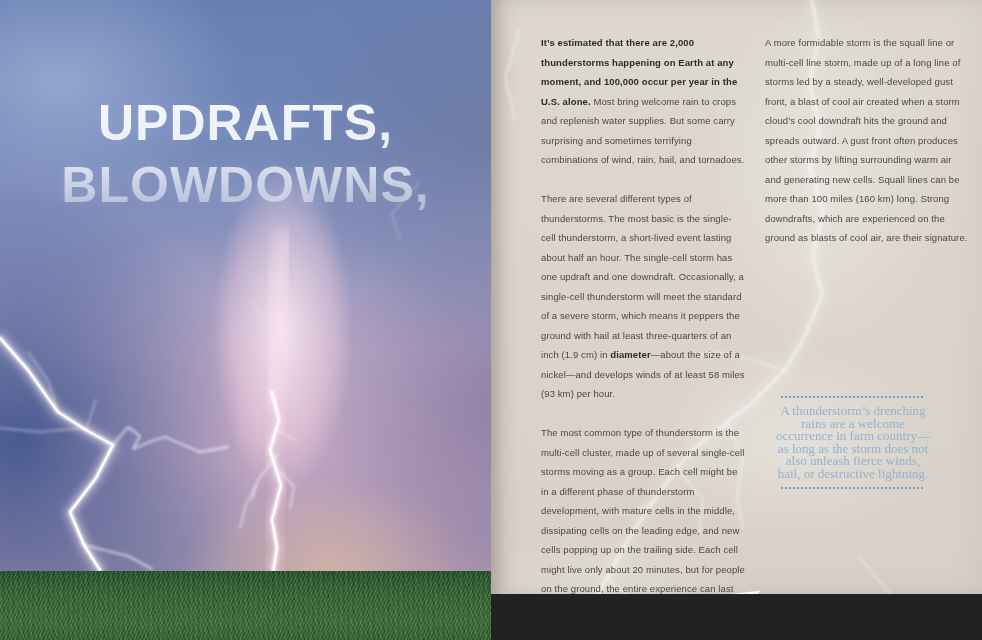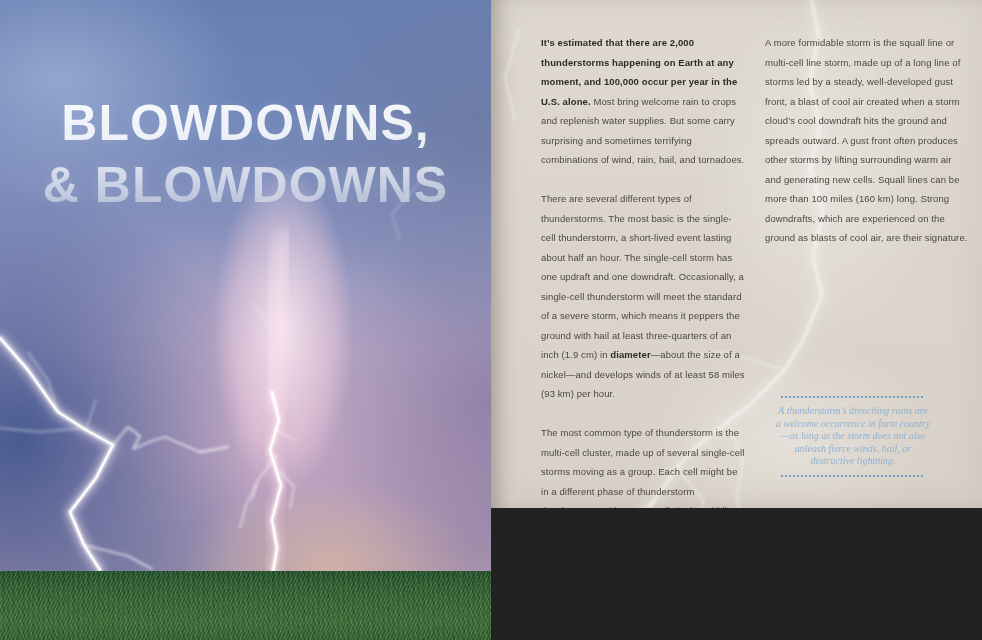--- a/index.html
+++ b/index.html
@@ -27,39 +27,39 @@
       repeating-linear-gradient(90deg, rgba(125,165,95,.16) 0 2px, transparent 2px 5px),
       linear-gradient(180deg,#1c4a28 0%,#2a5830 20%,#336134 45%,#3a6637 75%,#2f5c31 100%);}
   .title{position:absolute;left:0;right:0;top:92px;margin:0;text-align:center;
     font-size:50px;line-height:62px;font-weight:bold;letter-spacing:1px;
     background:linear-gradient(180deg, rgba(255,255,255,.97) 0%, rgba(255,255,255,.86) 45%, rgba(255,255,255,.36) 100%);
     -webkit-background-clip:text;background-clip:text;color:transparent;
     text-shadow:0 0 14px rgba(210,225,255,.15);}
   .title .tl{display:block;}
 
   
-  .page-right{position:absolute;left:491px;top:0;width:491px;height:508px;overflow:hidden;
+  .page-right{position:absolute;left:491px;top:0;width:491px;height:594px;overflow:hidden;
     background-image:
       radial-gradient(240px 160px at 120px 640px, rgba(255,255,255,.45), rgba(255,255,255,0) 70%),
       radial-gradient(160px 240px at 330px 180px, rgba(255,255,255,.30), rgba(255,255,255,0) 75%),
       radial-gradient(200px 140px at 300px 440px, rgba(255,255,255,.32), rgba(255,255,255,0) 70%),
       linear-gradient(180deg,#ded8cf 0%,#dbd4cb 55%,#d8d1c7 100%);
     box-shadow:inset 16px 0 18px -10px rgba(95,85,70,.38), inset 0 0 34px rgba(120,110,95,.12);}
   .watermark{position:absolute;inset:0;z-index:1;}
   .col{position:absolute;top:33px;width:205px;z-index:2;
     font-size:9.5px;line-height:19.5px;letter-spacing:.1px;color:#4c473f;}
   .col-left{left:50px;}
   .col-right{left:274px;}
   .col p{margin:0 0 19.5px 0;}
   .col b{font-weight:bold;color:#2e2b27;}
   .caption-block{position:absolute;left:284px;top:396px;width:156px;z-index:2;text-align:center;}
   .dash-rule{height:2px;margin:0 6px;
     background-image:repeating-linear-gradient(90deg,#6f9dc6 0 2px, transparent 2px 4px);}
-  .caption-text{margin:7px 0;font-family:"Liberation Serif","DejaVu Serif",serif;font-style:italic;
-    font-size:10px;line-height:12.5px;color:#8fb2d3;}
+  .caption-text{margin:7px 0;font-family:"Liberation Serif","DejaVu Serif",serif;
+    font-size:13px;line-height:12.5px;color:#8fb2d3;}
   .page-flag{position:absolute;left:232px;top:584px;width:48px;height:42px;z-index:3;}
   .page-flag svg{position:absolute;left:0;top:0;}
   .page-num{position:absolute;left:10px;top:10px;width:18px;text-align:center;
     font-size:10px;font-weight:bold;color:#33518e;margin-top:16px;}
 </style>
 </head>
 <body>
 
 <div class="spread">
 
@@ -96,22 +96,22 @@
         <path d="M113,445 L128,427 L140,436 L133,449 L152,441 L165,437 L200,452 L228,447" stroke="rgba(255,255,255,.75)" stroke-width="1.8" filter="url(#blurMid)"></path>
         <path d="M58,412 L48,380 L28,352 M86,430 L96,400 M0,428 L40,432 L82,428" stroke="rgba(255,255,255,.5)" stroke-width="1.3" filter="url(#blurMid)"></path>
       </g>
 
       <path d="M420,182 L392,214 L400,240 M252,300 L270,330" stroke="rgba(255,255,255,.3)" stroke-width="1.2" fill="none" filter="url(#blurMid)"></path>
     </svg>
 
     <div class="grass"></div>
 
     <h1 class="title">
+      <span class="tl">UPDRAFTS,</span>
       <span class="tl">BLOWDOWNS,</span>
-      <span class="tl">&amp; BLOWDOWNS</span>
     </h1>
   </div>
 
   <div class="page-right">
 
     <svg class="watermark" width="491" height="640" viewBox="0 0 491 640">
       <defs>
         <filter id="wmBlur" x="-40%" y="-40%" width="180%" height="180%">
             <feGaussianBlur stdDeviation="1.5"></feGaussianBlur>
           </filter>

